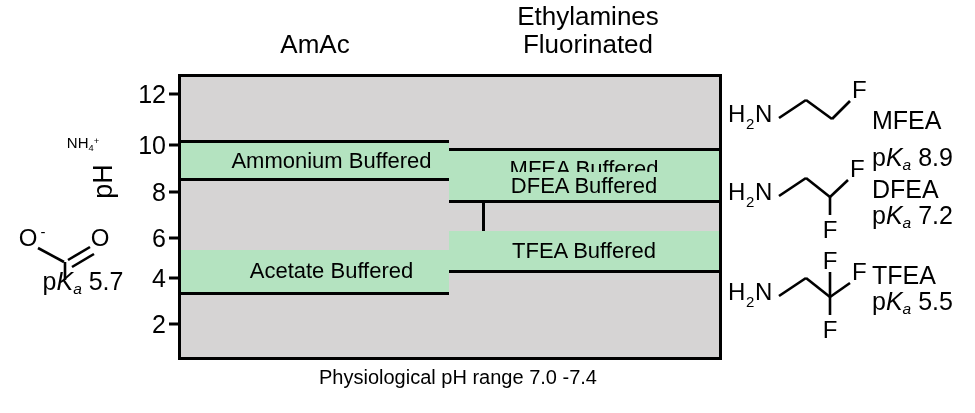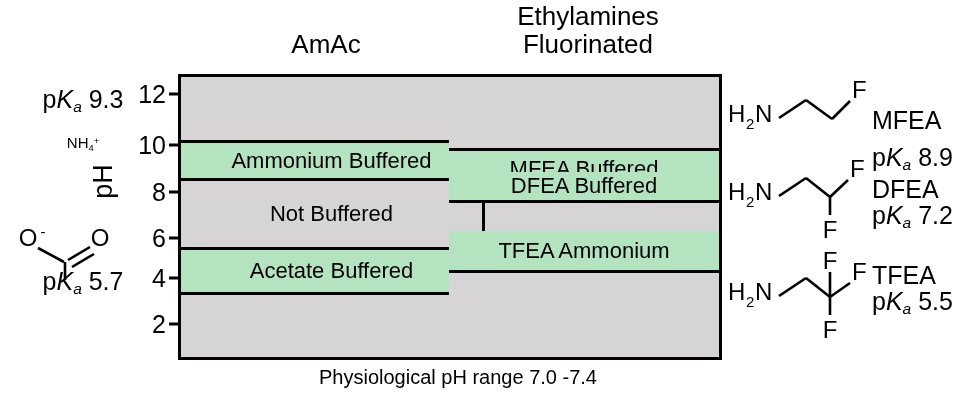--- a/index.html
+++ b/index.html
@@ -18,21 +18,21 @@
   }
   .abs { position: absolute; }
 
   
   .col-header {
     font-size: 26px;
     line-height: 28px;
     text-align: center;
     color: #000;
   }
-  #hdr-amac  { left: 191px; top: 30px;  width: 270px; }
+  #hdr-amac  { left: 180px; top: 30px;  width: 270px; }
   #hdr-fea   { left: 452px; top: 2px;   width: 272px; }
 
   
   #chart-box {
     left: 178px;
     top: 74px;
     width: 544px;
     height: 286px;
     border: 3px solid #000;
     box-sizing: border-box;
@@ -171,40 +171,36 @@
     <div class="tick-mark" style="top:254px;"></div>
   </div>
 
   <div class="abs" id="y-axis-title">pH</div>
 
   <div class="abs" id="chart-box">
 
     <div class="column" id="col-left">
       <div class="band grey" style="top:0px;   height:63px;"></div>
       <div class="band green edge-top edge-bottom" style="top:63px;  height:41px;">Ammonium Buffered</div>
-      <div class="band grey  edge-bottom" style="top:104px; height:69px;">Not Buffered</div>
       <div class="band green edge-bottom" style="top:173px; height:45px;">Acetate Buffered</div>
       <div class="band grey" style="top:218px; bottom:0px;"></div>
     </div>
 
     <div class="column" id="col-right">
       <div class="band grey" style="top:0px;   height:71px;"></div>
       <div class="band green edge-top edge-bottom" style="top:71px;  height:42px;">MFEA Buffered</div>
       <div class="band green edge-bottom" style="top:95px; height:31px;">DFEA Buffered</div>
-      <div class="band green edge-bottom" style="top:154px; height:42px;">TFEA Ammonium</div>
+      <div class="band green edge-bottom" style="top:154px; height:42px;">TFEA Buffered</div>
       <div class="band grey" style="top:196px; bottom:0px;"></div>
     </div>
 
   </div>
 
   <div class="abs" id="caption">Physiological  pH range 7.0 -7.4</div>
 
-  <div class="abs pka" id="left-pka-top">
-    <span>p</span><i>K</i><span class="sub">a</span><span> 9.3</span>
-  </div>
 
   <div class="abs pka" id="left-nh4">
     <span>NH</span><span class="sub-plain">4</span><span class="sup-plain">+</span>
   </div>
 
   <svg class="struct" id="acetate-struct" width="130" height="56" viewBox="0 0 130 56">
     <text x="14" y="22" font-size="24" text-anchor="middle">O</text>
     <text x="29" y="13" font-size="15" text-anchor="middle">-</text>
     <text x="86" y="22" font-size="24" text-anchor="middle">O</text>
     <line x1="24" y1="24" x2="50" y2="38" stroke="#000" stroke-width="2.6"></line>

